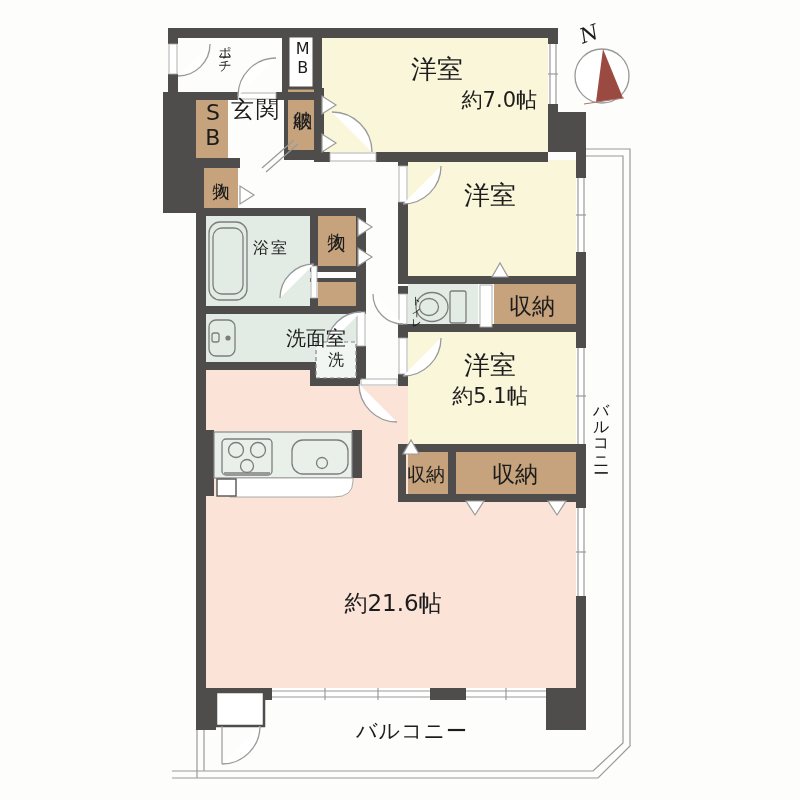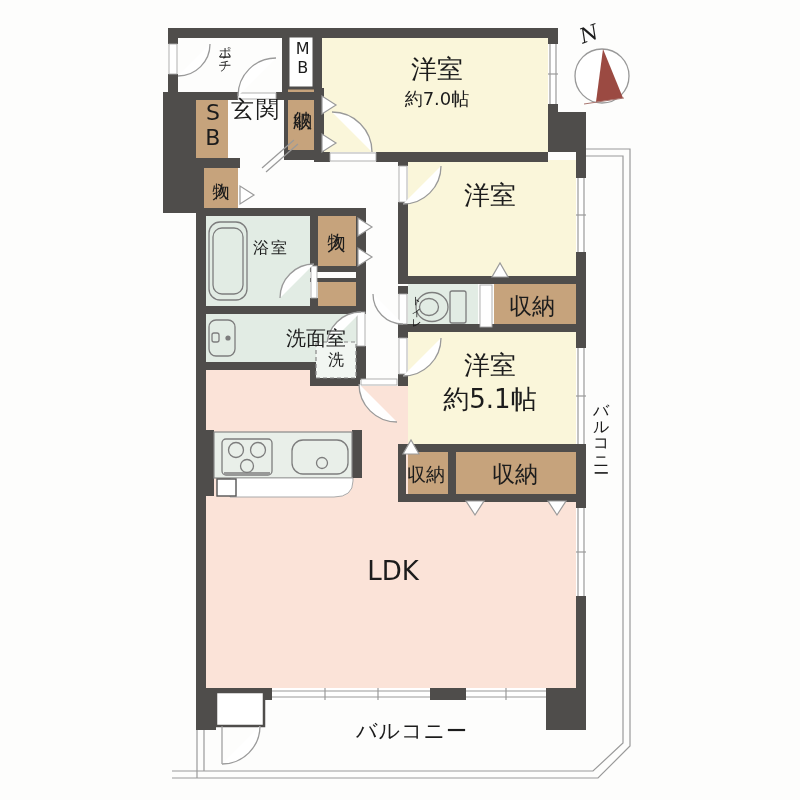--- a/index.html
+++ b/index.html
@@ -227,35 +227,35 @@
 </svg>
 
   <div class="label vtext" style="left:217px;top:36px;height:54px;font-size:13px;">ポーチ</div>
   <div class="label vupright" style="left:293px;top:39px;height:48px;font-size:16px;">MB</div>
   <div class="label vupright" style="left:199px;top:100px;height:58px;font-size:22px;">SB</div>
   <div class="label" style="left:231px;top:96px;font-size:23px;letter-spacing:2px;">玄関</div>
   <div class="label vupright" style="left:292px;top:96px;height:56px;font-size:19px;">収納</div>
   <div class="label vupright" style="left:211px;top:169px;height:42px;font-size:17px;">物入</div>
 
   <div class="label center" style="left:337px;top:54px;width:200px;font-size:26px;">洋室</div>
-  <div class="label center" style="left:337px;top:88px;width:200px;font-size:18px;">約7.0帖</div>
+  <div class="label center" style="left:337px;top:88px;width:200px;font-size:21px;text-align:right;">約7.0帖</div>
 
   <div class="label center" style="left:392px;top:180px;width:196px;font-size:26px;">洋室</div>
 
   <div class="label center" style="left:392px;top:350px;width:196px;font-size:26px;">洋室</div>
-  <div class="label center" style="left:392px;top:384px;width:196px;font-size:26px;text-align:center;">約5.1帖</div>
+  <div class="label center" style="left:392px;top:384px;width:196px;font-size:21px;text-align:center;">約5.1帖</div>
 
   <div class="label" style="left:253px;top:238px;font-size:16px;letter-spacing:2px;">浴室</div>
   <div class="label vupright" style="left:326px;top:219px;height:50px;font-size:18px;">物入</div>
   <div class="label" style="left:244px;top:326px;font-size:20px;margin-left:42px;">洗面室</div>
   <div class="label" style="left:328px;top:350px;font-size:16px;">洗</div>
   <div class="label vupright" style="left:410px;top:289px;height:38px;font-size:10px;">トイレ</div>
   <div class="label" style="left:509px;top:293px;font-size:23px;">収納</div>
   <div class="label" style="left:407px;top:463px;font-size:19px;">収納</div>
   <div class="label" style="left:492px;top:461px;font-size:23px;">収納</div>
 
-  <div class="label center" style="left:293px;top:556px;width:200px;font-size:26px;">LDK</div>
+  <div class="label center" style="left:293px;top:590px;width:200px;font-size:23px;">約21.6帖</div>
 
   <div class="label" style="left:356px;top:719px;font-size:21px;letter-spacing:1px;">バルコニー</div>
   <div class="label vtext" style="left:592px;top:392px;height:150px;font-size:16px;">バルコニー</div>
 
   <div class="label compass-n" style="left:580px;top:22px;font-size:21px;transform:rotate(-20deg);">N</div>
 </div>
 
 </body></html>

